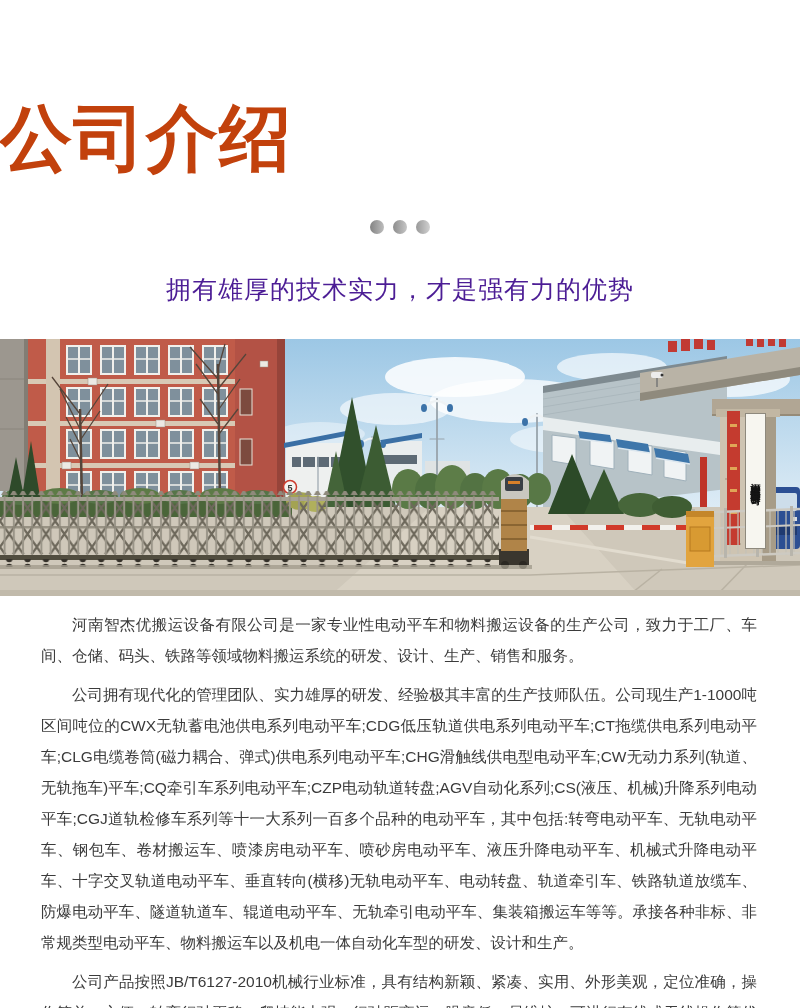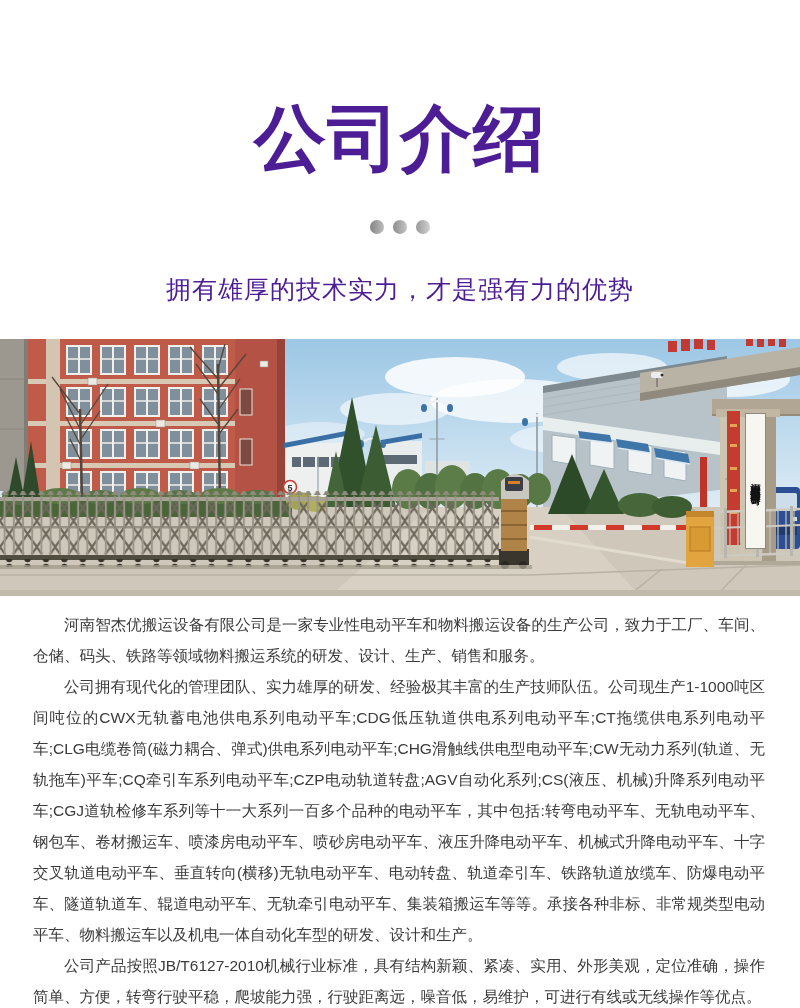--- a/index.html
+++ b/index.html
@@ -1,32 +1,32 @@
 <!DOCTYPE html>
 <html><head>
 <meta charset="utf-8">
 <style>
   html,body{margin:0;padding:0;background:#fff;}
   body{font-family:"Liberation Sans","DejaVu Sans",sans-serif;}
   .page{width:800px;height:1008px;margin:0 auto;background:#fff;overflow:hidden;position:relative;}
-  .title{margin:102px 7px 0;text-align:center;font-size:72px;font-weight:700;color:#4c1d95;letter-spacing:1px;line-height:1;}
+  .title{margin:102px 0 0;text-align:left;font-size:72px;font-weight:700;color:#c2410c;letter-spacing:1px;line-height:1;}
   .dots{margin-top:46px;display:flex;justify-content:center;gap:9px;}
   .dot{width:14px;height:14px;border-radius:50%;}
   .dot.d1{background:linear-gradient(90deg,#838383,#bdbdbd);}
   .dot.d2{background:linear-gradient(90deg,#8d8d8d,#c6c6c6);}
   .dot.d3{background:linear-gradient(90deg,#999999,#d1d1d1);}
   .subtitle{margin-top:40px;text-align:center;font-size:25px;color:#4c1d95;letter-spacing:1px;line-height:1.25;}
   .photo{position:relative;width:800px;height:257px;margin-top:34px;}
   .photo svg{display:block;width:800px;height:257px;}
   .pillar-sign{position:absolute;left:745px;top:74px;width:21px;height:136px;background:#f7f6f0;
     border:1px solid #8e897d;box-sizing:border-box;writing-mode:vertical-rl;text-orientation:upright;
     font-size:10px;line-height:19px;letter-spacing:1px;color:#141414;text-align:center;font-weight:600;overflow:hidden;}
   .bodytext{margin-top:13px;padding:0 35px 0 33px;font-size:15.5px;line-height:31px;color:#3b3b3b;
     text-align:justify;}
-  .bodytext p{margin:0;text-indent:2em;}
+  .bodytext p{margin:8px;text-indent:2em;}
 </style>
 </head>
 <body>
 
 <div class="page">
 
   <h1 class="title">公司介绍</h1>
 
   <div class="dots">
     <span class="dot d1"></span>

